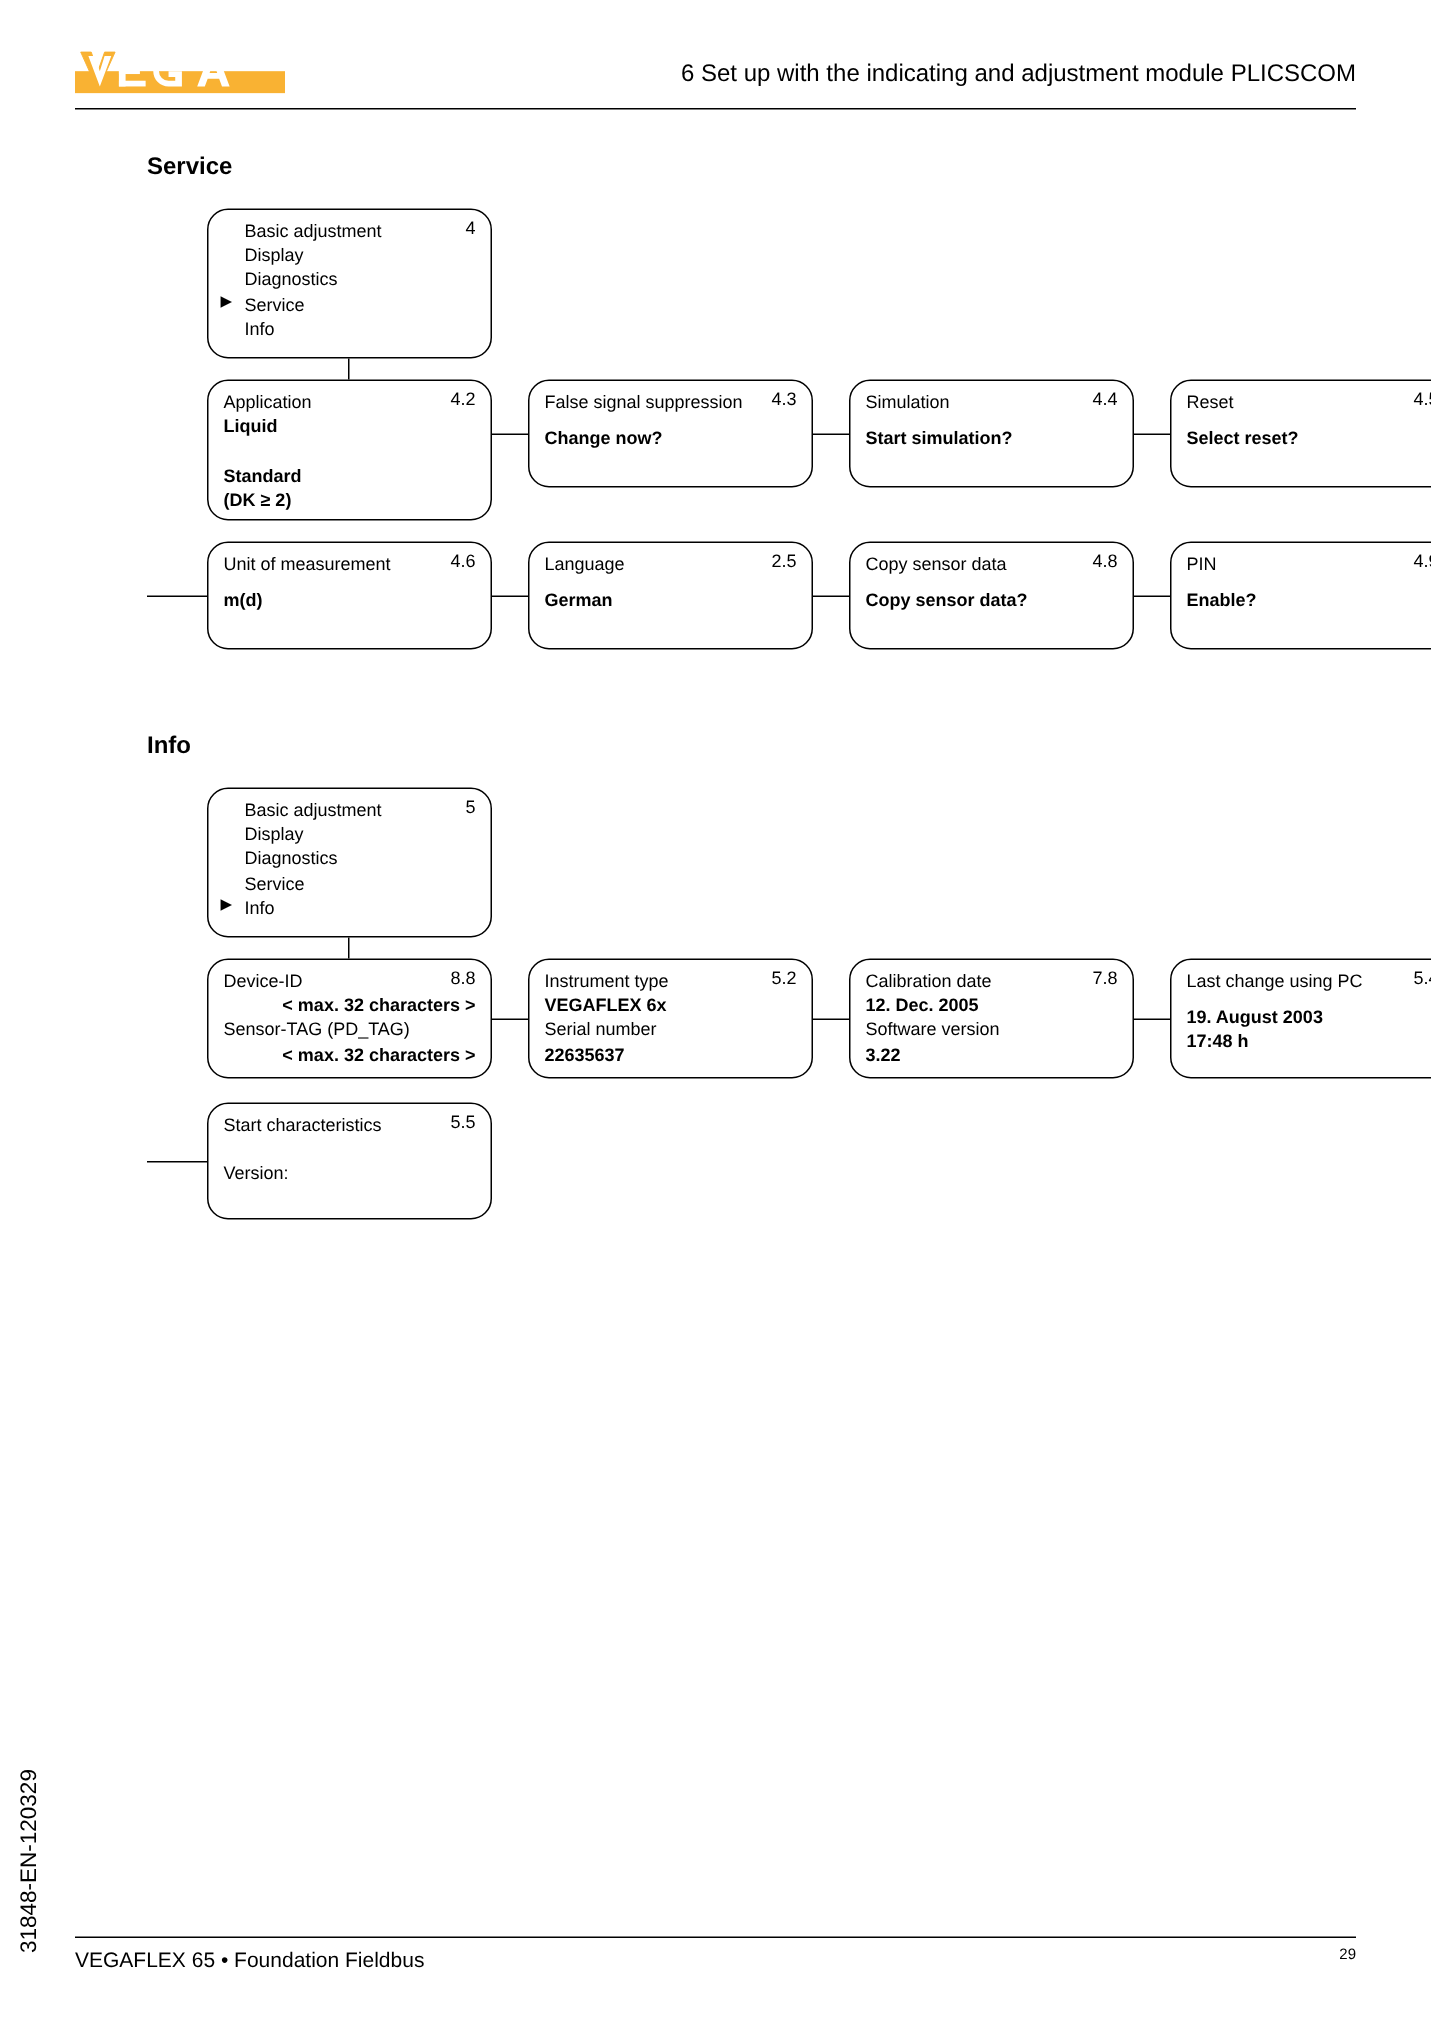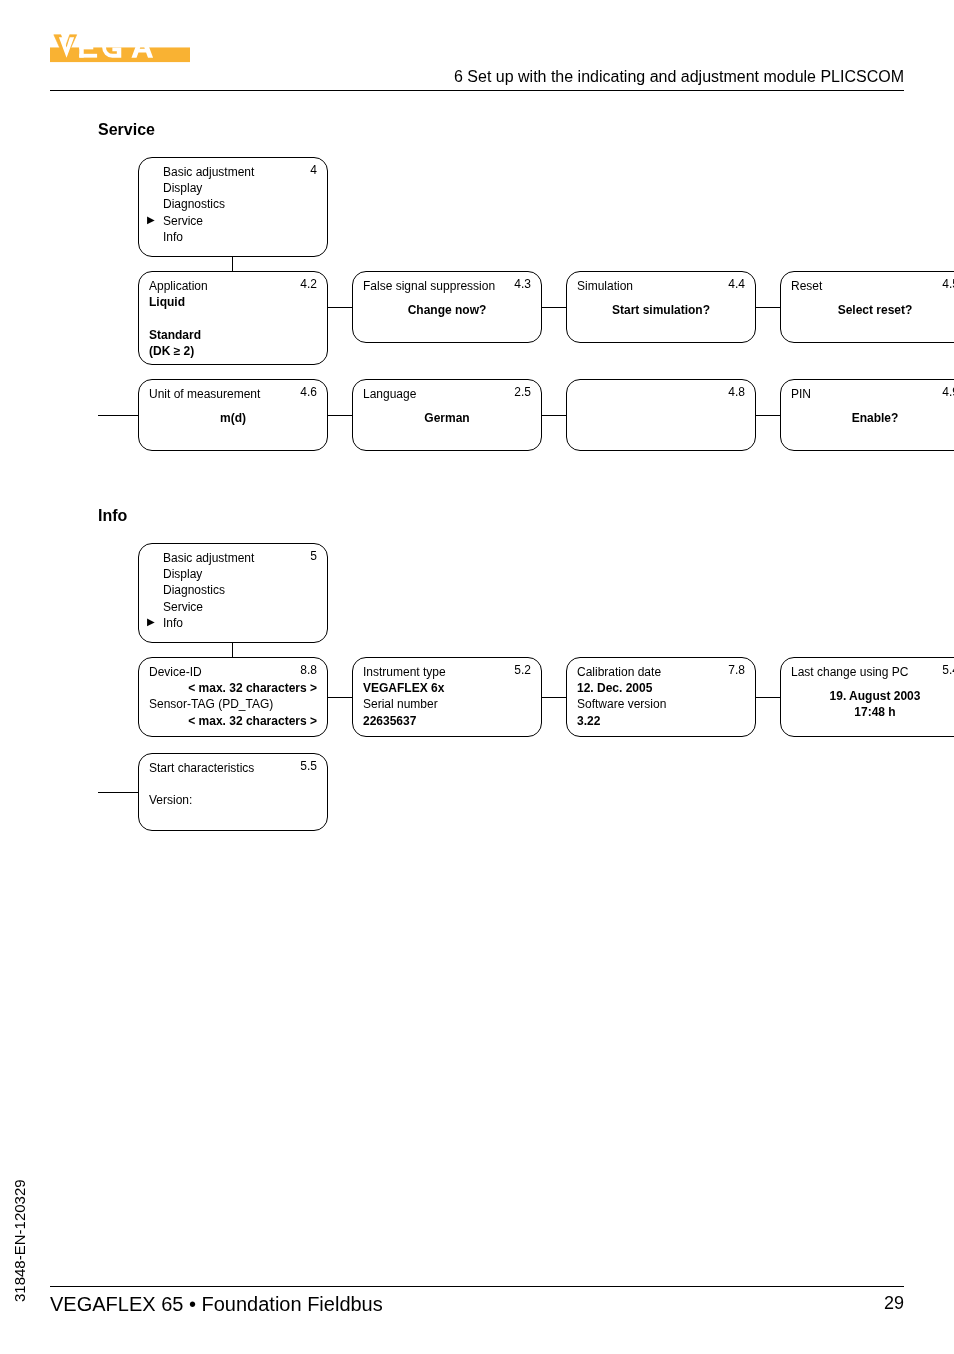--- a/index.html
+++ b/index.html
@@ -1,49 +1,49 @@
 <!DOCTYPE html>
 <html><head>
 <meta charset="utf-8">
 <style>
   * { box-sizing: border-box; margin: 0; padding: 0; }
   html, body { width: 954px; height: 1354px; font-family: Arial, Helvetica, sans-serif; background: #fff; color: #000; }
   .page { position: relative; width: 954px; height: 1354px; padding: 32px 50px 0 50px; }
-  .logo-row { display: flex; margin-bottom: 4px; flex-direction: column; }
+  .logo-row { display: flex; align-items: center; margin-bottom: 4px; }
   .logo { display: flex; align-items: center; }
   .logo svg { width: 140px; height: 36px; }
   .chapter { margin-left: auto; font-size: 16px; color: #000; }
   .rule { height: 1px; background: #000; margin: 2px 0 30px 0; }
   .section-head { font-weight: bold; font-size: 16px; margin: 0 0 18px 48px; }
 
   .diagram { position: relative; margin-left: 48px; width: 850px; }
 
   .panel {
     position: absolute;
     border: 1px solid #000;
     border-radius: 14px;
     padding: 6px 10px;
     font-size: 12px;
     line-height: 1.35;
     background: #fff;
   }
   .panel .num { position: absolute; top: 4px; right: 10px; font-size: 12px; }
   .panel .row { display: block; }
   .panel .bold { font-weight: bold; }
-  .panel .centered { text-align: center; font-weight: bold; margin-top: 8px; }
+  .panel .centered { text-align: left; font-weight: bold; margin-top: 8px; }
   .panel .menu-item { display: block; padding-left: 14px; }
   .panel .menu-item.sel::before { content: "▶"; position: absolute; left: 8px; font-size: 10px; }
   .panel .menu-item.sel { padding-left: 14px; }
 
   .stub { position: absolute; background: #000; }
 
   .footer { position: absolute; bottom: 38px; left: 50px; right: 50px; }
   .footer .rule2 { height: 1px; background: #000; margin-bottom: 6px; }
-  .footer .ftxt { font-size: 20px; }
-  .footer .pgnum { float: right; font-size: 18px; }
+  .footer .ftxt { font-size: 14px; }
+  .footer .pgnum { float: right; font-size: 10px; }
   .sidecode { position: absolute; left: 28px; bottom: 52px; transform: rotate(-90deg); transform-origin: left bottom; font-size: 15px; }
 </style>
 </head>
 <body>
 
 <div class="page">
   <div class="logo-row">
     <div class="logo">
       <svg viewBox="0 0 220 56">
         <rect x="0" y="24" width="220" height="23" fill="#f9b233"></rect>
@@ -126,20 +126,24 @@
       </div>
     <div class="panel" style="left:254px; top:222px; width:190px; height:72px;">
         <span class="num">2.5</span>
         <div id="svc-b5">
           <span class="row">Language</span>
           <div class="centered">German</div>
         </div>
       </div>
     <div class="panel" style="left:468px; top:222px; width:190px; height:72px;">
         <span class="num">4.8</span>
+        <div id="svc-b6">
+          <span class="row">Copy sensor data</span>
+          <div class="centered">Copy sensor data?</div>
+        </div>
       </div>
     <div class="panel" style="left:682px; top:222px; width:190px; height:72px;">
         <span class="num">4.9</span>
         <div id="svc-b7">
           <span class="row">PIN</span>
           <div class="centered">Enable?</div>
         </div>
       </div>
 
     <div class="stub" style="left:0px;   top:258px; width:40px; height:1px;"></div>

